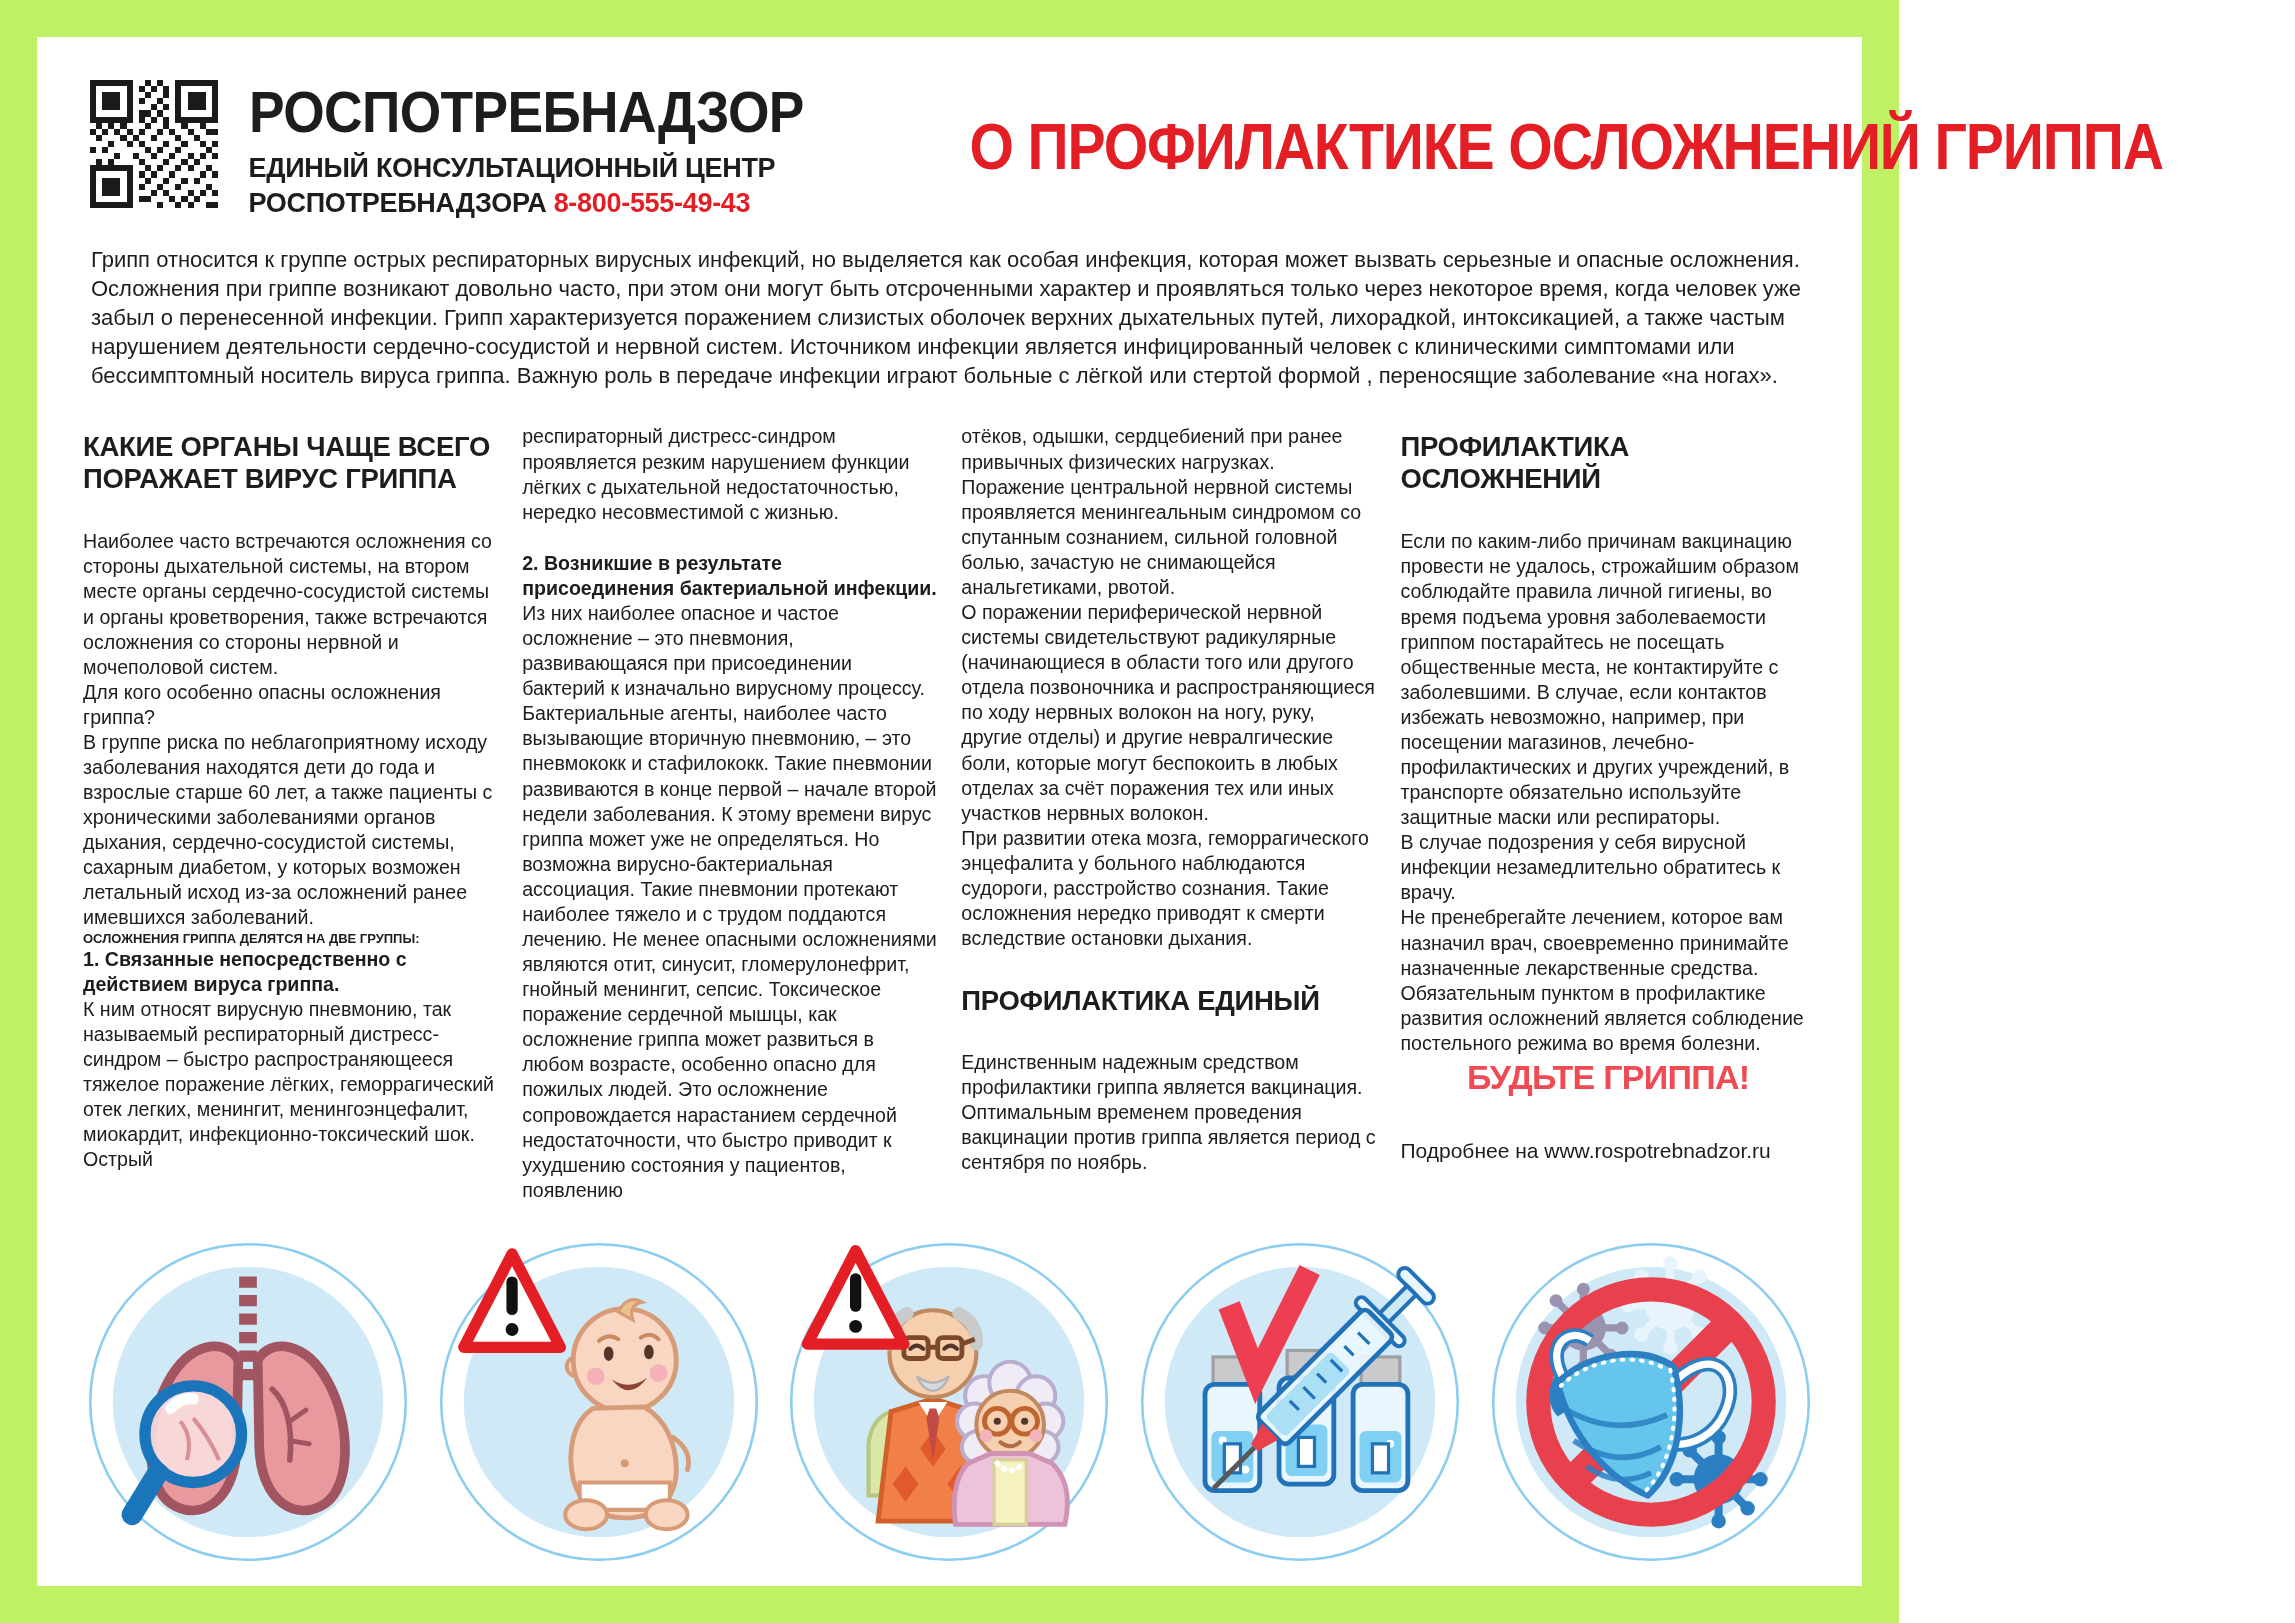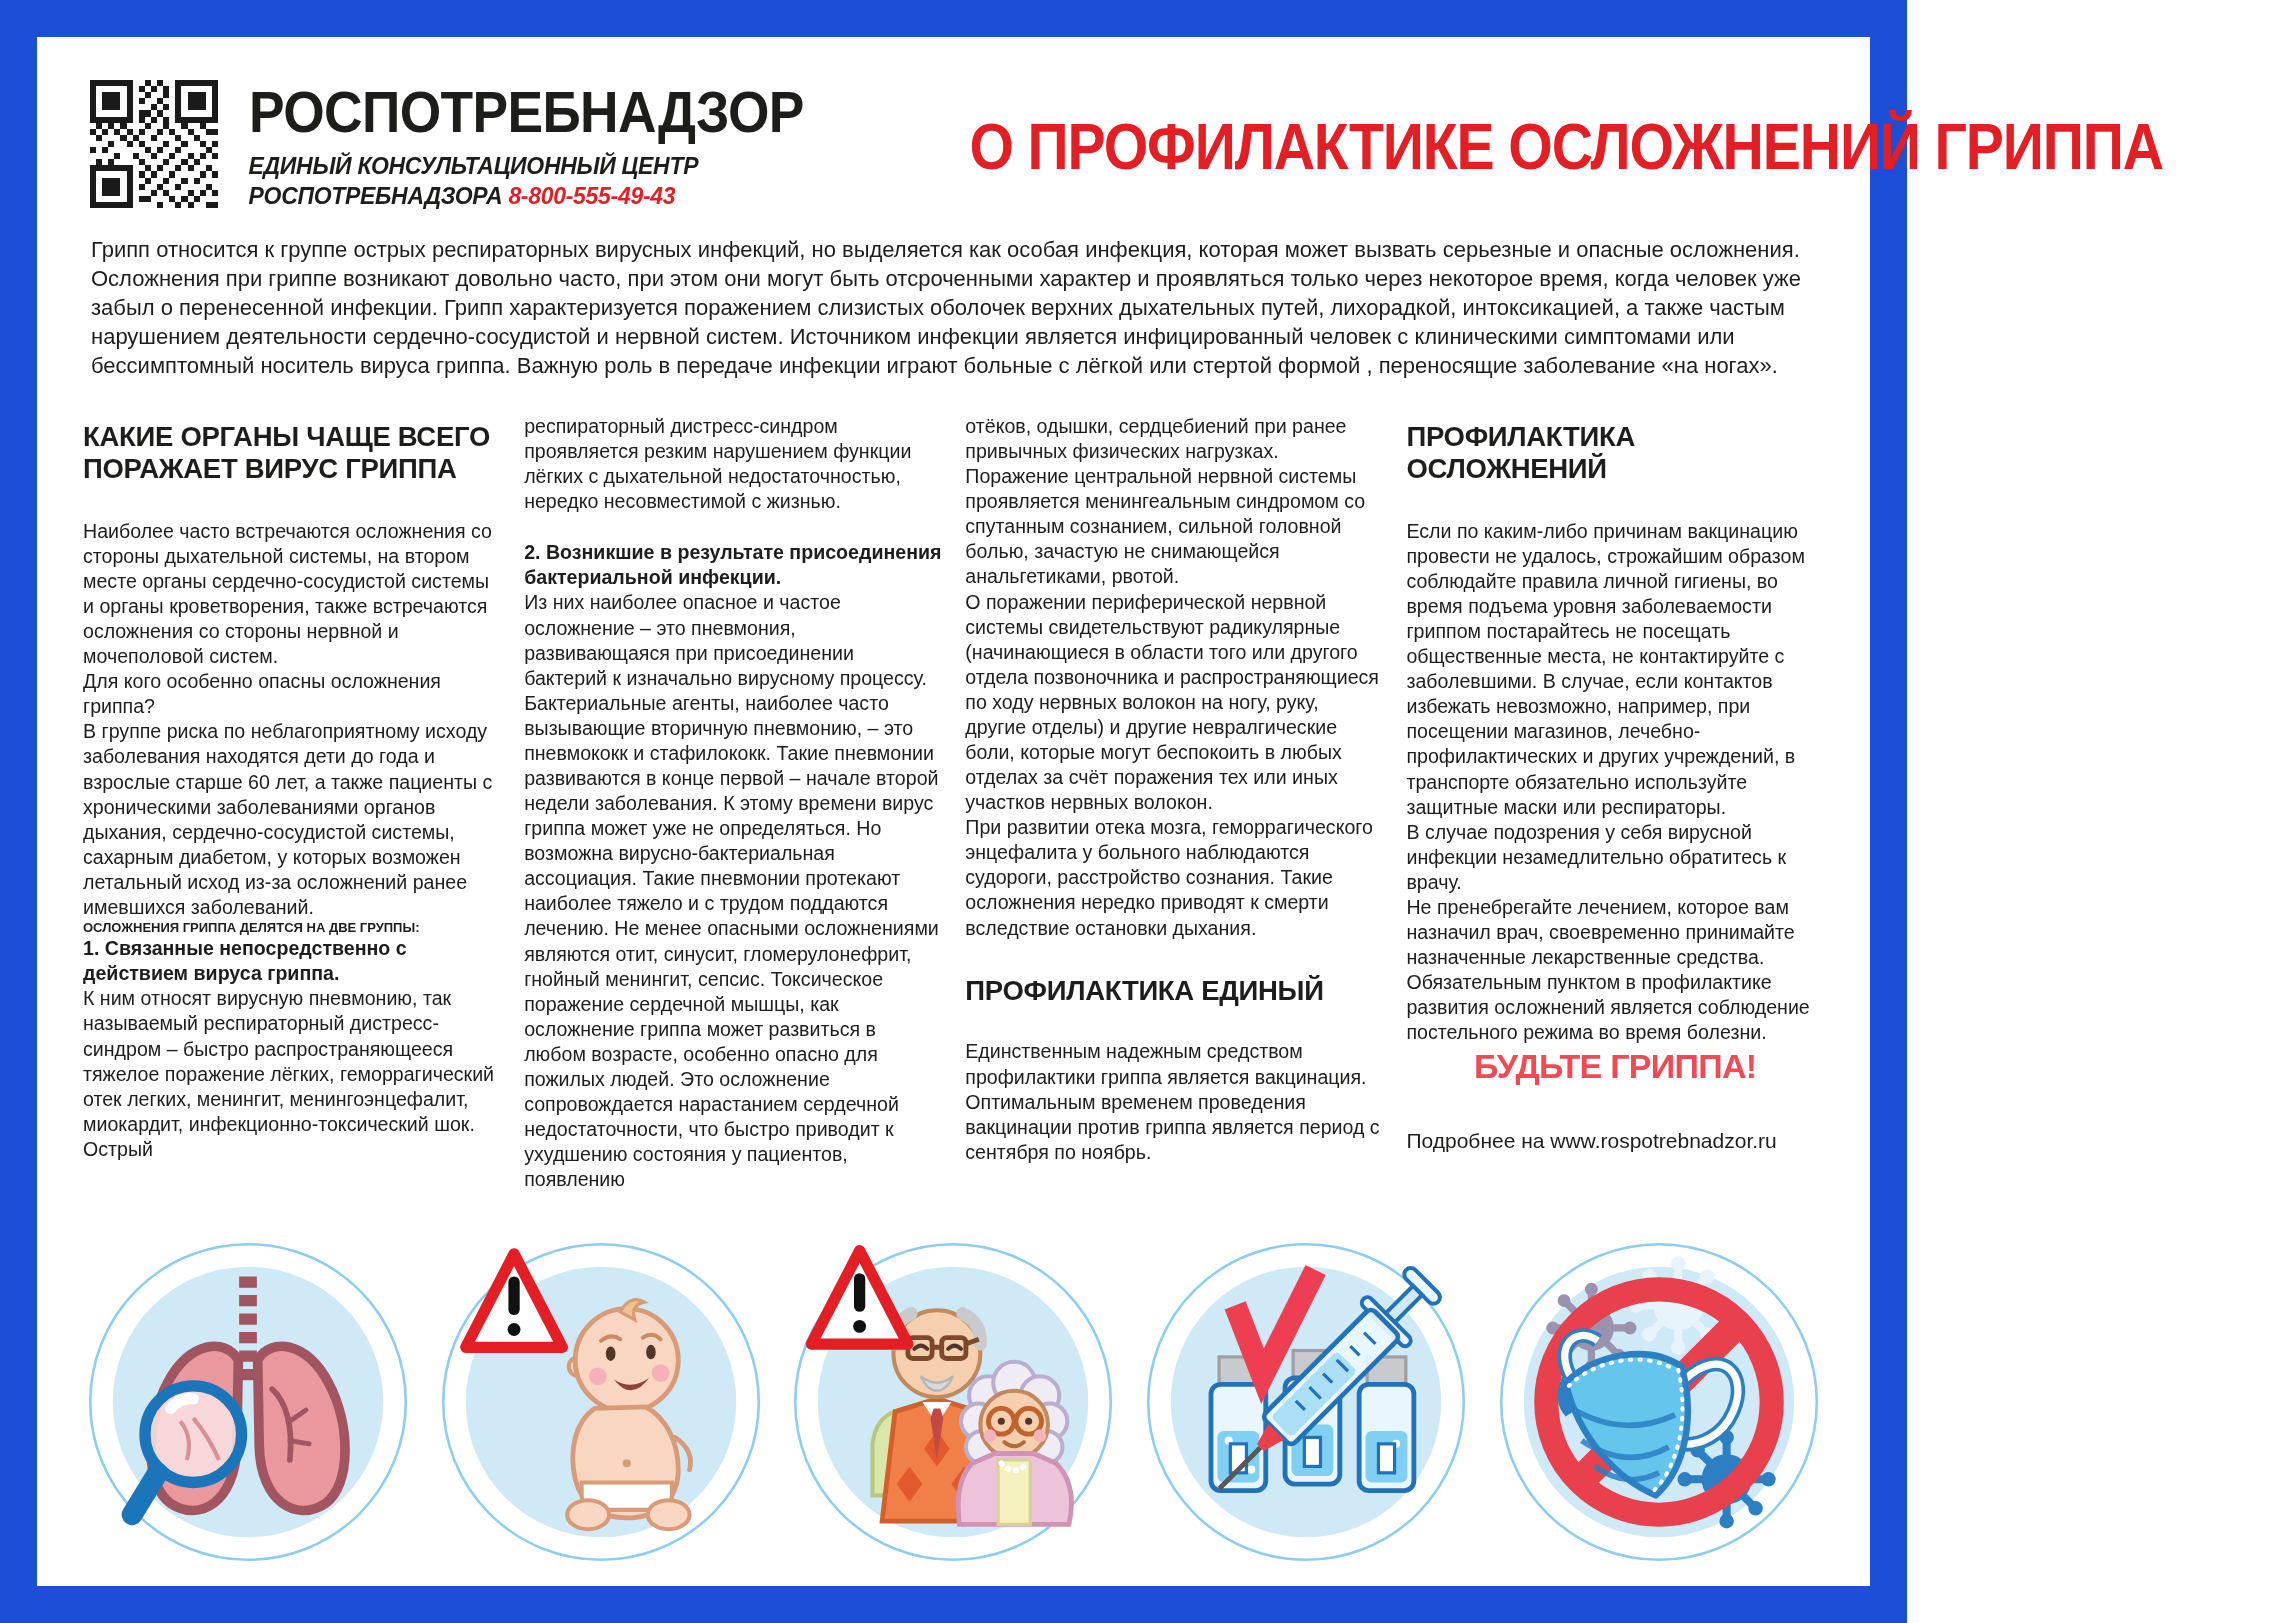--- a/index.html
+++ b/index.html
@@ -1,28 +1,28 @@
 <!DOCTYPE html>
 <html lang="ru" style="font-size:10.5px"><head>
 <meta charset="utf-8">
 <style>
   html,body{margin:0;padding:0;}
   body{font-family:"Liberation Sans","DejaVu Sans",sans-serif;color:#1d1d1b;}
-  .page{position:relative;width:1899px;height:1623px;background:#1d4ed8;padding-left:8px;}
+  .page{position:relative;width:1899px;height:1623px;background:#bef264;}
   .poster{position:absolute;top:37px;left:37px;right:37px;bottom:37px;background:#ffffff;
           padding:29.5px 46px 23px;box-sizing:border-box;display:flex;flex-direction:column;}
 
   
   .header{display:flex;align-items:flex-start;gap:36px;margin:13px 6.5px 6.5px;}
   .brand{display:flex;gap:31px;align-items:flex-start;flex:0 0 auto;}
   .qr{width:128px;height:128px;flex:0 0 auto;}
   .brand-text{padding-top:3.9px;}
   .brand-title{font-size:58px;font-weight:700;line-height:1;letter-spacing:-0.7px;
                transform:scaleX(.92);transform-origin:left center;white-space:nowrap;}
-  .brand-sub{font-size:23px;font-weight:700;line-height:1.32;letter-spacing:-0.3px;margin-top:9.2px;white-space:nowrap;font-style:italic;}
+  .brand-sub{font-size:27px;font-weight:700;line-height:1.32;letter-spacing:-0.3px;margin-top:9.2px;white-space:nowrap;}
   .brand-sub + .brand-sub{margin-top:0;}
   .phone{color:#e31e24;}
   .main-title{flex:1 1 auto;margin:34px 0 0;text-align:center;font-size:65px;line-height:1;
               font-weight:700;color:#e31e24;letter-spacing:-1.3px;transform:scaleX(.88);white-space:nowrap;}
 
   
   .intro{font-size:22px;line-height:1.32;margin:17px 8px 0;text-align:left;}
 
   
   .columns{display:grid;grid-template-columns:repeat(4,1fr);gap:23.6px;margin-top:34px;flex:1 1 auto;align-items:stretch;}

